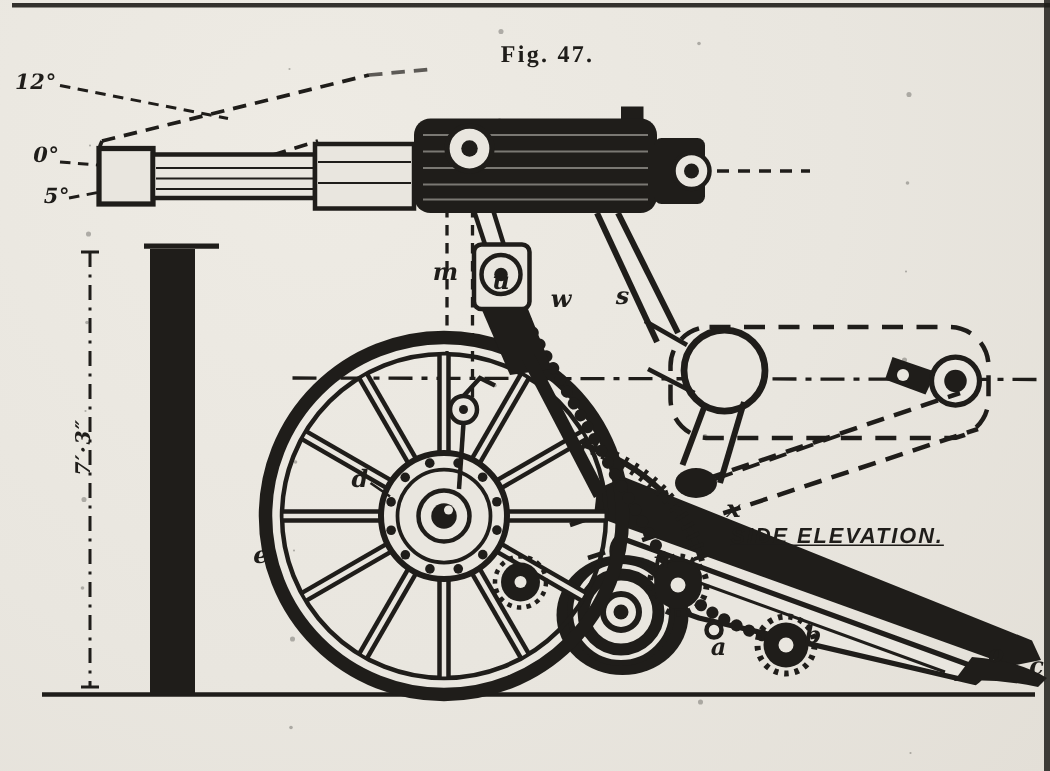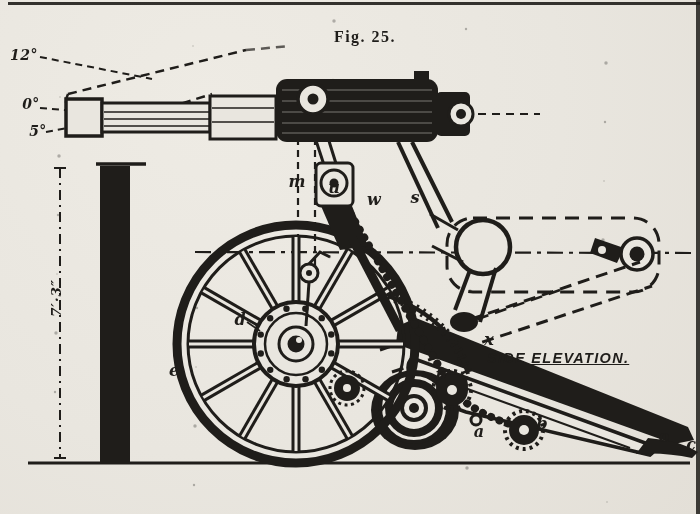--- a/index.html
+++ b/index.html
@@ -277,16 +277,16 @@
       <span class="lbl part" style="left: 240px; top: 319px;">d</span>
       <span class="lbl part" style="left: 174px; top: 370px;">e</span>
       <span class="lbl part" style="left: 489px; top: 339px;">x</span>
       <span class="lbl part" style="left: 441px; top: 374px;">n</span>
       <span class="lbl part" style="left: 479px; top: 431px;">a</span>
       <span class="lbl part" style="left: 542px; top: 423px;">b</span>
       <span class="lbl part" style="left: 664px; top: 436px;">o</span>
       <span class="lbl part" style="left: 691px; top: 444px;">c</span>
     </div>
 
-<div class="caption">Fig. 25.</div>
+<div class="caption">Fig. 47.</div>
 <div class="view-title">SIDE ELEVATION.</div>
 
 </div>
 
 </body></html>

